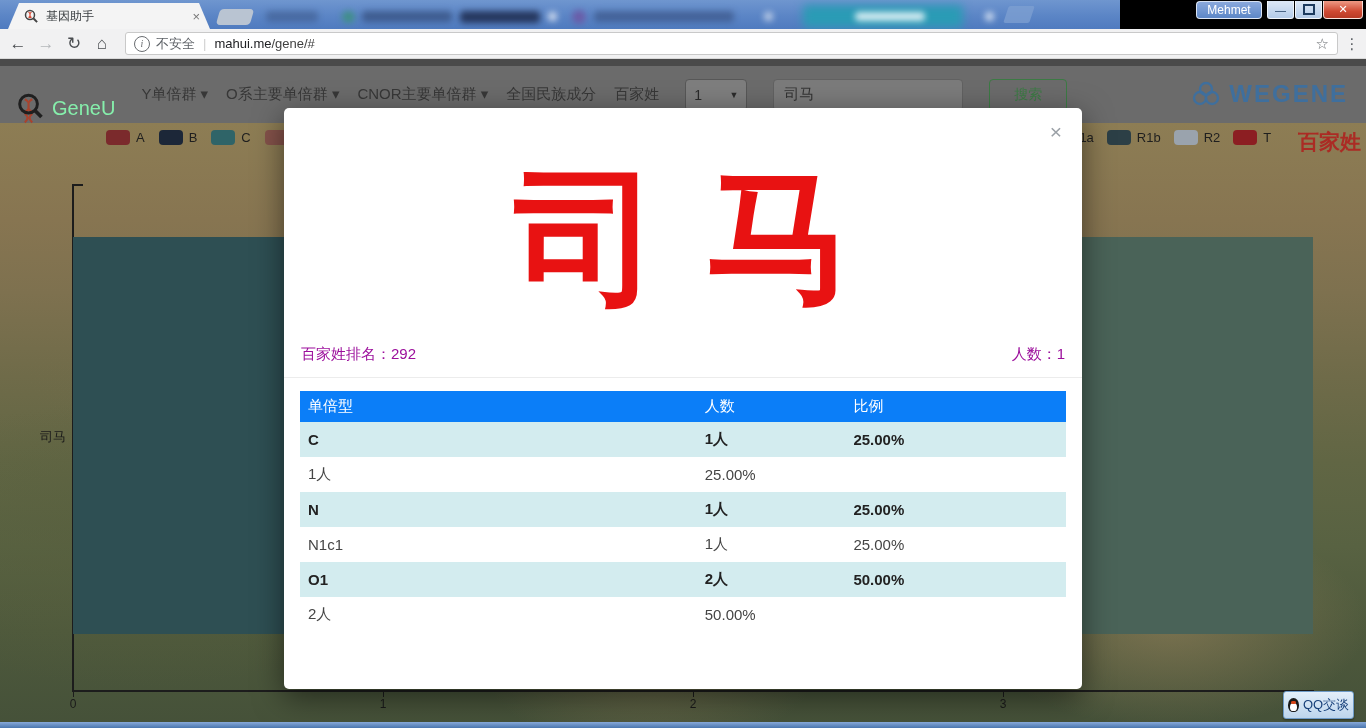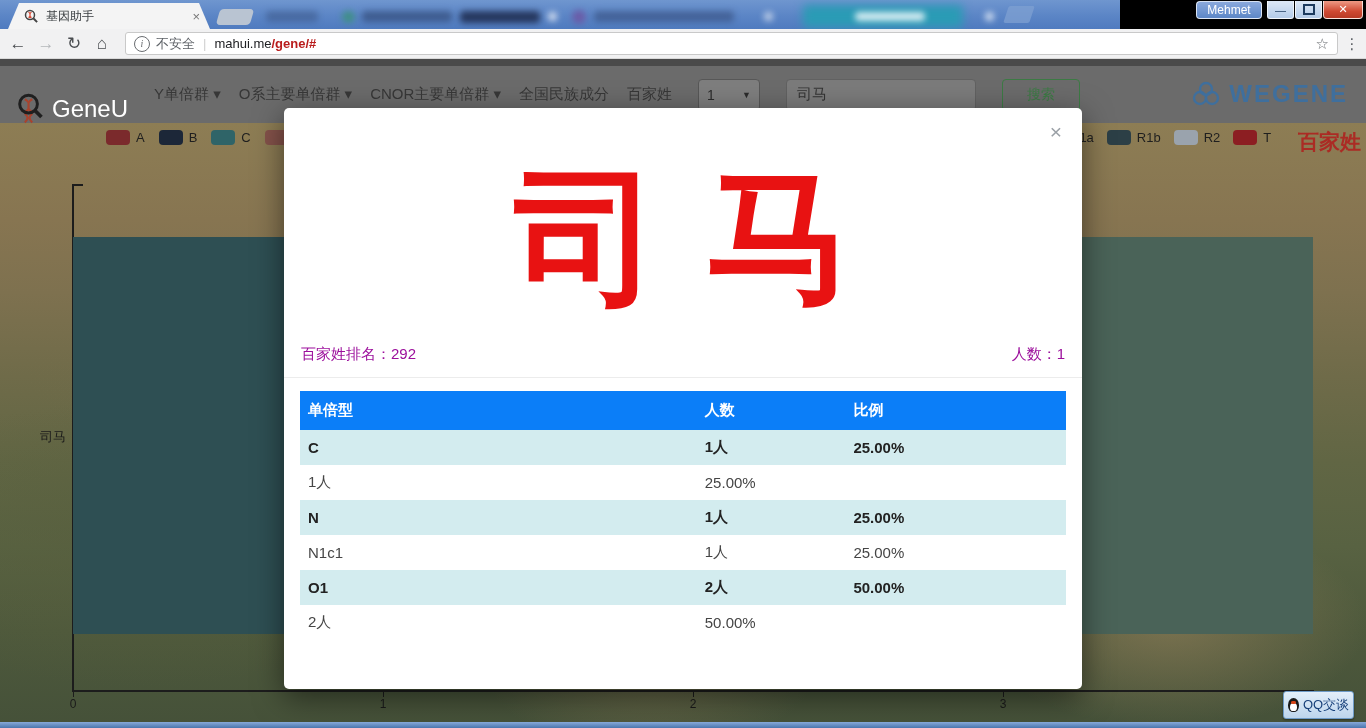--- a/index.html
+++ b/index.html
@@ -36,30 +36,30 @@
   .navico{width:28px;text-align:center;font-size:17px;color:#4a4d51;}
   .navico.dis{color:#b4b7ba;}
   .omnibox{position:absolute;left:125px;top:3px;width:1213px;height:23px;background:#fff;
     border:1px solid #c9c9c9;border-radius:3px;display:flex;align-items:center;
     padding:0 8px;box-sizing:border-box;font-size:13px;}
   .infoicon{width:14px;height:14px;border:1px solid #6a6d71;border-radius:50%;color:#6a6d71;
     font-size:10px;line-height:14px;text-align:center;font-family:"Liberation Serif",serif;font-style:italic;margin-right:6px;}
   .sec{color:#5f6368;}
   .sep{color:#d0d0d0;margin:0 8px;}
   .host{color:#202124;}
-  .path{color:#b91c1c;font-weight:bold;}
+  .path{color:#404040;}
   .star{margin-left:auto;color:#6a6d71;font-size:15px;}
   .dots{position:absolute;right:4px;top:33px;width:20px;height:22px;color:#5f6368;font-size:15px;
     text-align:center;line-height:22px;z-index:71;}
 
   
   .darkband{position:absolute;left:0;top:58px;width:1366px;height:8px;background:#4a4a4a;}
   .navbar{position:absolute;left:0;top:66px;width:1366px;height:57px;background:#6b6b6b;
     display:flex;align-items:center;padding:0 16px;box-sizing:border-box;gap:26px;}
-  .brand{display:flex;align-items:center;gap:6px;font-size:24px;color:#ffffff;margin-top:28px;}
+  .brand{display:flex;align-items:center;gap:6px;font-size:20px;color:#86efac;margin-top:28px;}
   .nav-item{font-size:15px;color:#373737;white-space:nowrap;}
   .pageselect{width:62px;height:32px;background:#7e7e7e;border:1px solid #575757;border-radius:4px;
     display:flex;align-items:center;justify-content:space-between;padding:0 8px;box-sizing:border-box;
     font-size:14px;color:#2b2b2b;}
   .caret{font-size:9px;color:#2b2b2b;}
   .searchbox{width:190px;height:32px;background:#7b7b7b;border:1px solid #616161;border-radius:4px;
     font-size:15px;color:#333;padding:0 10px;box-sizing:border-box;font-family:inherit;}
   .searchbtn{width:78px;height:32px;background:transparent;border:1px solid #3c7a44;border-radius:4px;
     color:#3c7a44;font-size:14px;font-family:inherit;}
   .wegene{position:absolute;right:18px;top:14px;display:flex;align-items:center;gap:8px;
@@ -96,21 +96,21 @@
   
   .modal{position:absolute;left:284px;top:108px;width:798px;height:581px;background:#fff;
     border-radius:5px;box-shadow:0 8px 30px rgba(0,0,0,.5);z-index:50;box-sizing:border-box;}
   .modal-close{position:absolute;right:20px;top:12px;font-size:21px;color:#9aa0a6;}
   .surname{margin:44px 0 0;text-align:center;font-family:"DejaVu Serif","Liberation Serif",serif;
     font-weight:bold;font-size:146px;line-height:1.16;color:#e81212;letter-spacing:46px;text-indent:46px;}
   .modal-info{display:flex;justify-content:space-between;margin:24px 17px 13px;font-size:15px;color:#9c0f9c;}
   .modal-divider{margin-top:13px;border-top:1px solid #ececec;}
   .hap-table{margin:13px 16px 0;font-size:15px;}
   .thead,.trow{display:grid;grid-template-columns:51.8% 19.4% 28.8%;align-items:center;}
-  .thead{background:#0b7ef8;color:#fff;height:39px;font-weight:bold;}
+  .thead{background:#0b7ef8;color:#fff;height:31px;font-weight:normal;}
   .trow{height:35px;background:#fff;color:#454545;}
   .trow.group{background:#d3ecef;color:#222;font-weight:bold;}
   .cell{padding-left:8px;}
 
   
   .qq{position:absolute;left:1283px;top:691px;width:69px;height:26px;z-index:55;
     background:linear-gradient(180deg,#e3effa,#bdd5ec);border:1px solid #6f9cc8;border-radius:3px;
     display:flex;align-items:center;justify-content:center;gap:4px;font-size:13px;color:#17407a;
     box-shadow:0 1px 2px rgba(0,0,0,.4);}
   .penguin{position:relative;width:11px;height:14px;background:#1a1a1a;border-radius:50% 50% 45% 45%;}

